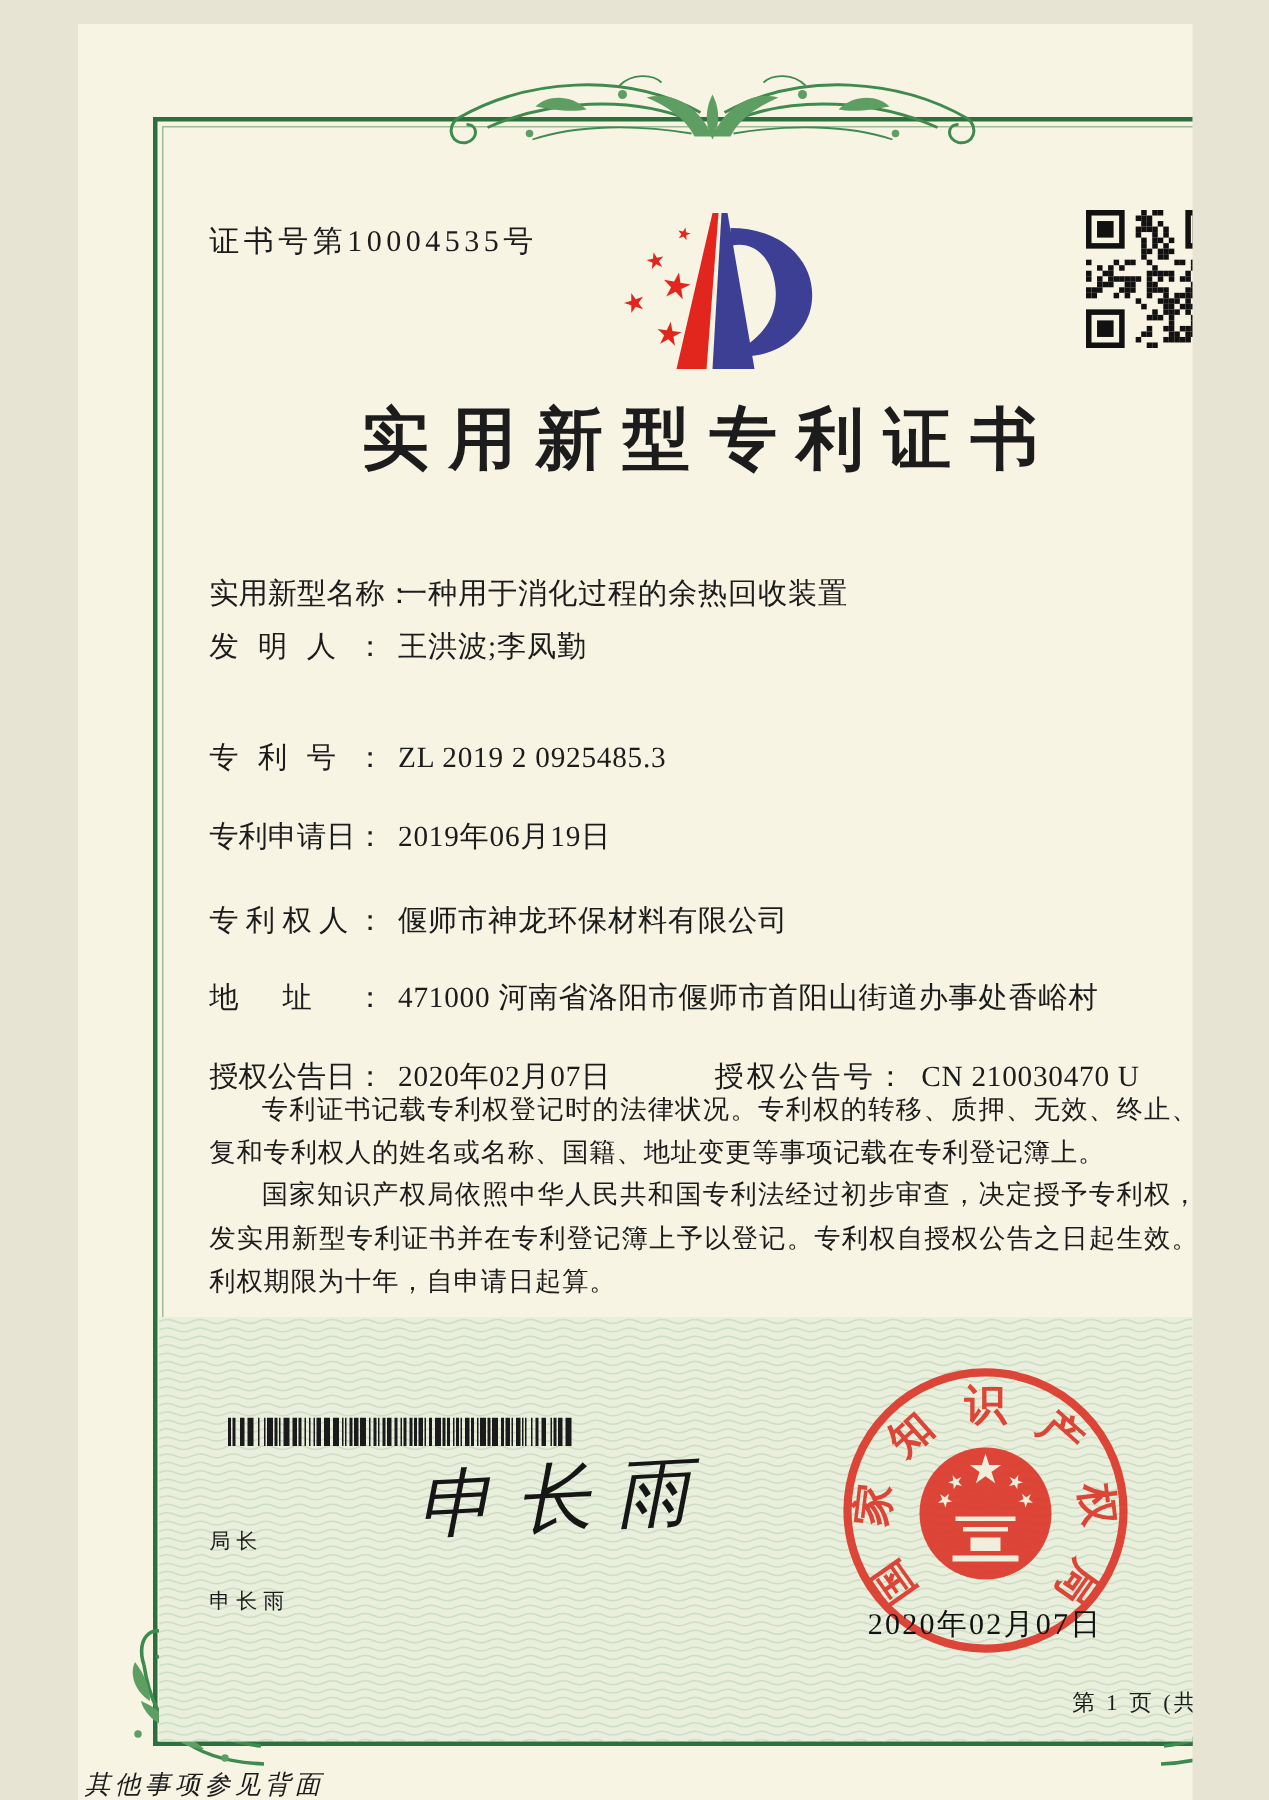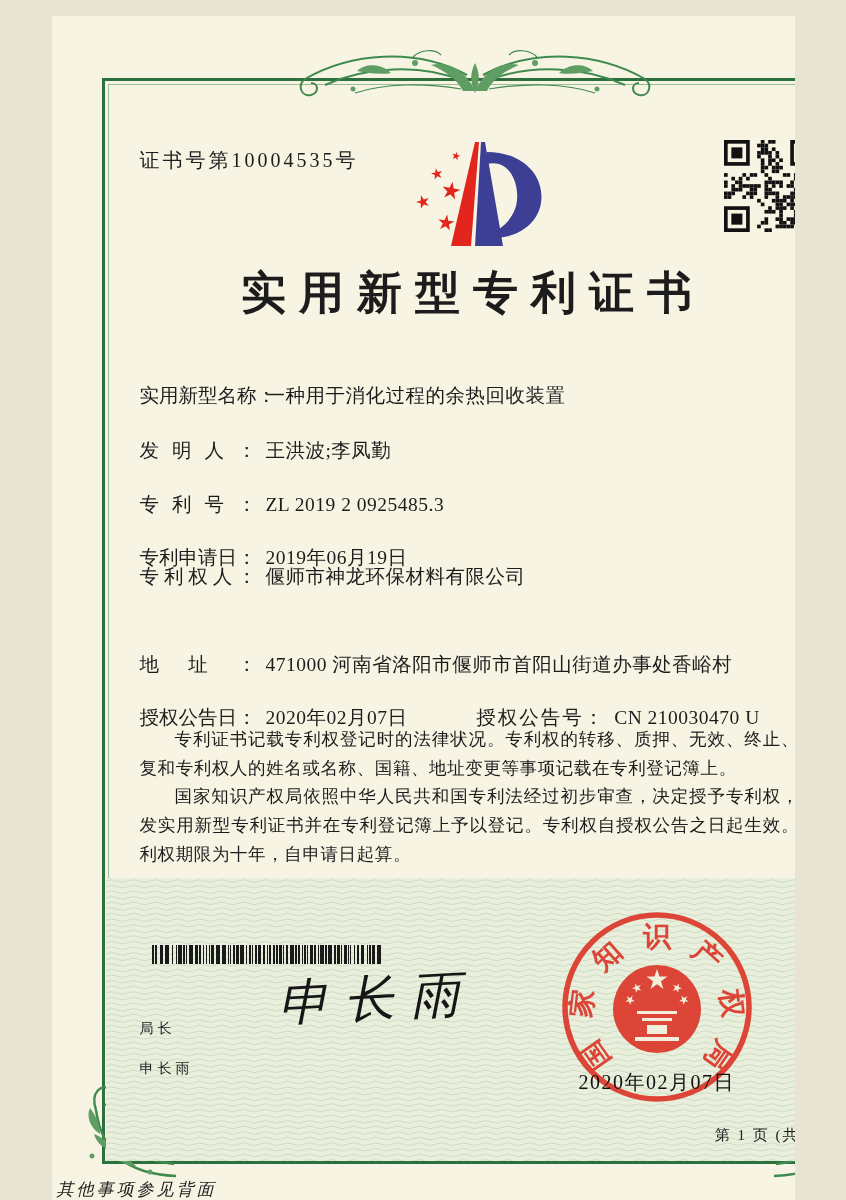--- a/index.html
+++ b/index.html
@@ -351,33 +351,33 @@
       <rect x="1" y="19" width="5" height="5" fill="#f8f4e3"></rect>
       <rect x="2" y="20" width="3" height="3" fill="#111"></rect>
     </svg>
 
   <div class="title">实用新型专利证书</div>
 
   <div class="field-row" style="top:366px">
     <span class="flabel">实用新型名称：</span>
     <span class="fvalue">一种用于消化过程的余热回收装置</span>
   </div>
-  <div class="field-row" style="top:421px">
+  <div class="field-row" style="top:401px">
     <span class="flabel">发明人：</span>
     <span class="fvalue">王洪波;李凤勤</span>
   </div>
   <div class="field-row" style="top:475px">
     <span class="flabel">专利号：</span>
     <span class="fvalue">ZL 2019 2 0925485.3</span>
   </div>
   <div class="field-row" style="top:528px">
     <span class="flabel">专利申请日：</span>
     <span class="fvalue">2019年06月19日</span>
   </div>
-  <div class="field-row" style="top:547px">
+  <div class="field-row" style="top:584px">
     <span class="flabel">专利权人：</span>
     <span class="fvalue">偃师市神龙环保材料有限公司</span>
   </div>
   <div class="field-row" style="top:635px">
     <span class="flabel">地址：</span>
     <span class="fvalue">471000 河南省洛阳市偃师市首阳山街道办事处香峪村</span>
   </div>
   <div class="field-row" style="top:688px">
     <span class="flabel">授权公告日：</span>
     <span class="fvalue">2020年02月07日</span>

